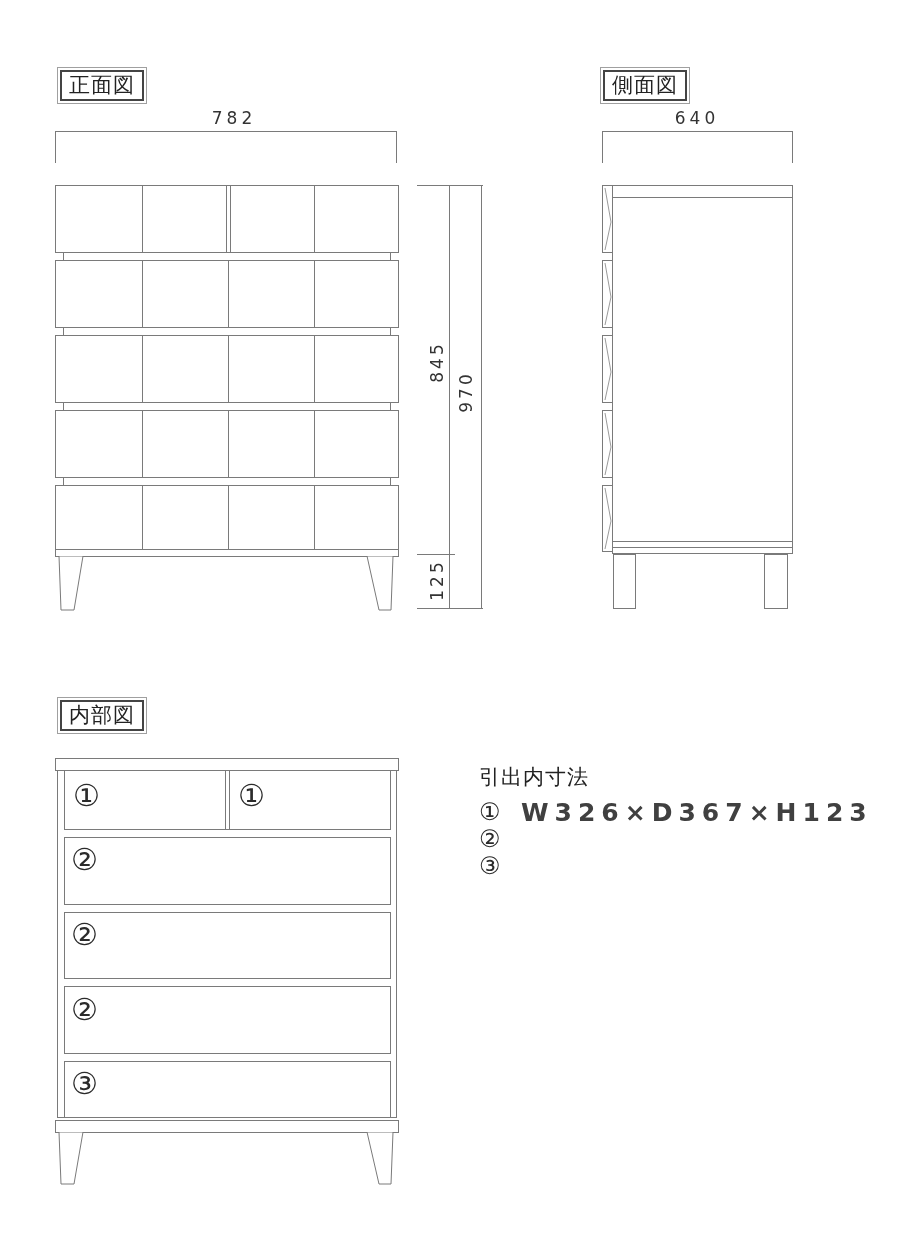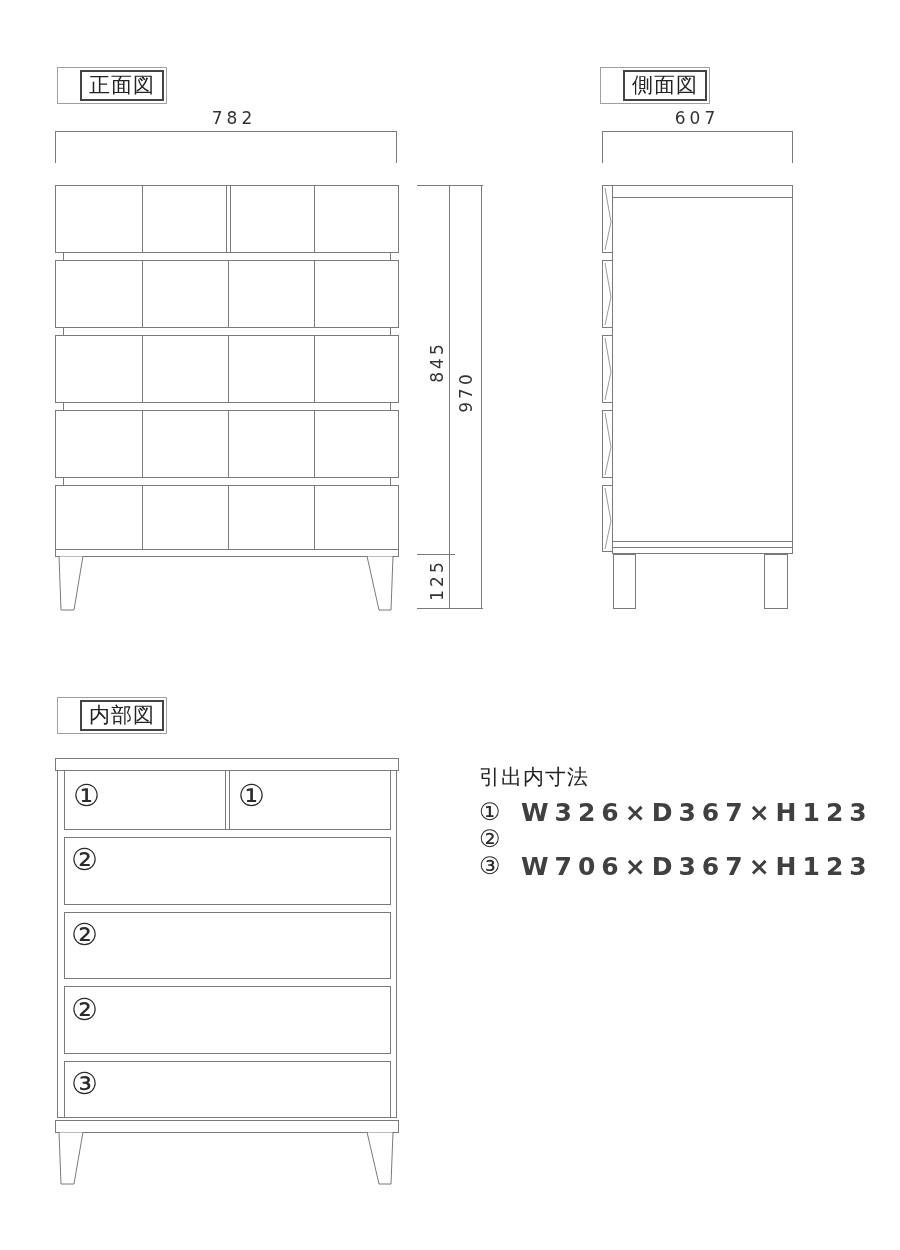--- a/index.html
+++ b/index.html
@@ -7,21 +7,21 @@
     --text:#333333;
   }
   html,body{margin:0;padding:0;background:#ffffff;}
   body{font-family:"DejaVu Sans","Liberation Sans",sans-serif;color:var(--text);}
   #canvas{position:relative;width:900px;height:1250px;background:#ffffff;overflow:hidden;}
   .abs{position:absolute;box-sizing:border-box;}
 
   
   .view-label{border:1px solid #a0a0a0;padding:2px;background:#fff;}
   .view-label .inner{display:block;border:2px solid #444;padding:1px 7px 2px;
-    font-size:21px;line-height:24px;color:#222;letter-spacing:1px;white-space:nowrap;margin-left:20px;}
+    font-size:21px;line-height:24px;color:#222;letter-spacing:1px;white-space:nowrap;}
 
   
   .hline{background:var(--line);height:1px;}
   .vline{background:var(--line);width:1px;}
   .dim-text{font-size:17px;letter-spacing:4px;color:var(--text);text-align:center;white-space:nowrap;}
   .vdim-text{font-size:17px;letter-spacing:3px;color:var(--text);text-align:center;white-space:nowrap;
     transform:rotate(-90deg);}
 
   
   .boxline{border:1px solid var(--line);background:#fff;}
@@ -110,21 +110,21 @@
   <div class="abs vline" style="left:449px;top:185px;height:423px;"></div>
   <div class="abs vline" style="left:481px;top:185px;height:423px;"></div>
   <div class="abs vdim-text" style="left:402px;top:352px;width:70px;">845</div>
   <div class="abs vdim-text" style="left:431px;top:382px;width:70px;">970</div>
   <div class="abs vdim-text" style="left:402px;top:570px;width:70px;">125</div>
 
   <div class="abs view-label" style="left:600px;top:67px;">
     <span class="inner">側面図</span>
   </div>
 
-  <div class="abs dim-text" style="left:637px;top:108px;width:120px;">607</div>
+  <div class="abs dim-text" style="left:637px;top:108px;width:120px;">640</div>
   <div class="abs hline" style="left:602px;top:131px;width:191px;"></div>
   <div class="abs vline" style="left:602px;top:131px;height:32px;"></div>
   <div class="abs vline" style="left:792px;top:131px;height:32px;"></div>
 
   <div class="abs boxline" style="left:612px;top:185px;width:181px;height:369px;"></div>
   <div class="abs hline" style="left:612px;top:197px;width:181px;"></div>
   <div class="abs hline" style="left:612px;top:541px;width:181px;"></div>
   <div class="abs hline" style="left:612px;top:547px;width:181px;"></div>
 
   <div class="abs boxline" style="left:602px;top:185px;width:11px;height:68px;">
@@ -194,17 +194,16 @@
   <div class="abs" style="left:479px;top:799px;">
     <div class="dim-item">
       <span class="mk">①</span>
       <span class="val">W326×D367×H123</span>
     </div>
     <div class="dim-item">
       <span class="mk">②</span>
     </div>
     <div class="dim-item">
       <span class="mk">③</span>
-      <span class="val">W706×D367×H123</span>
     </div>
   </div>
 
 </div>
 
 </body></html>

